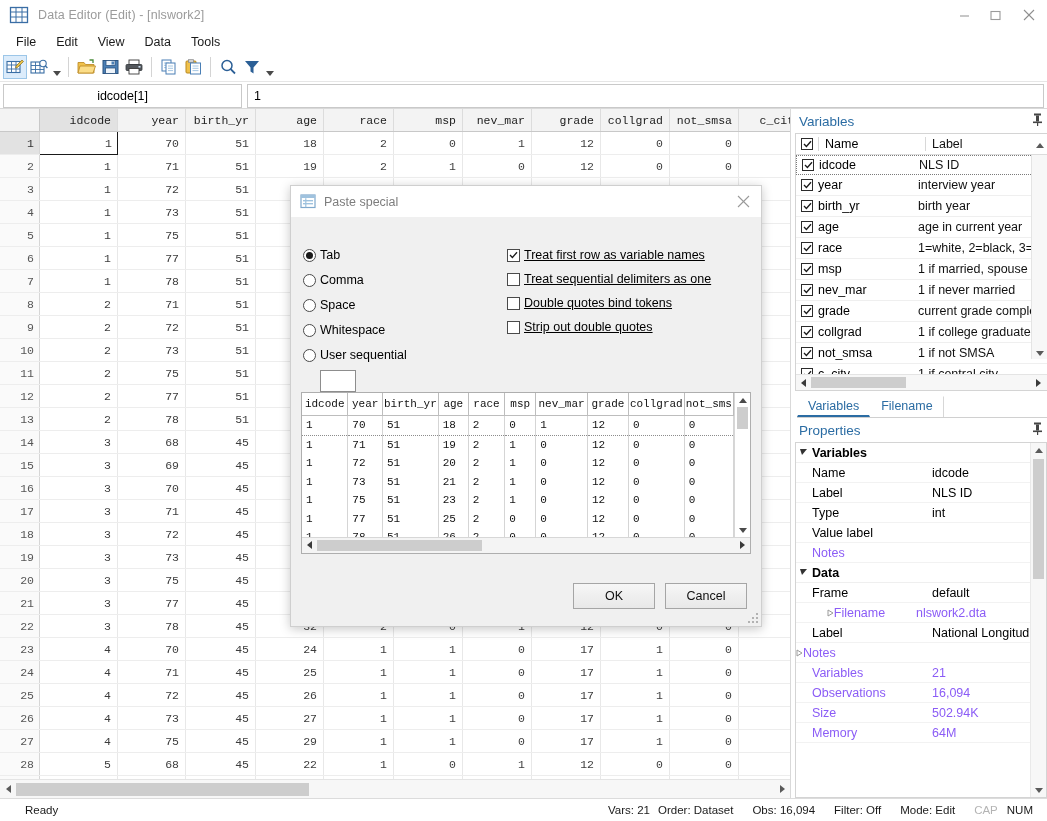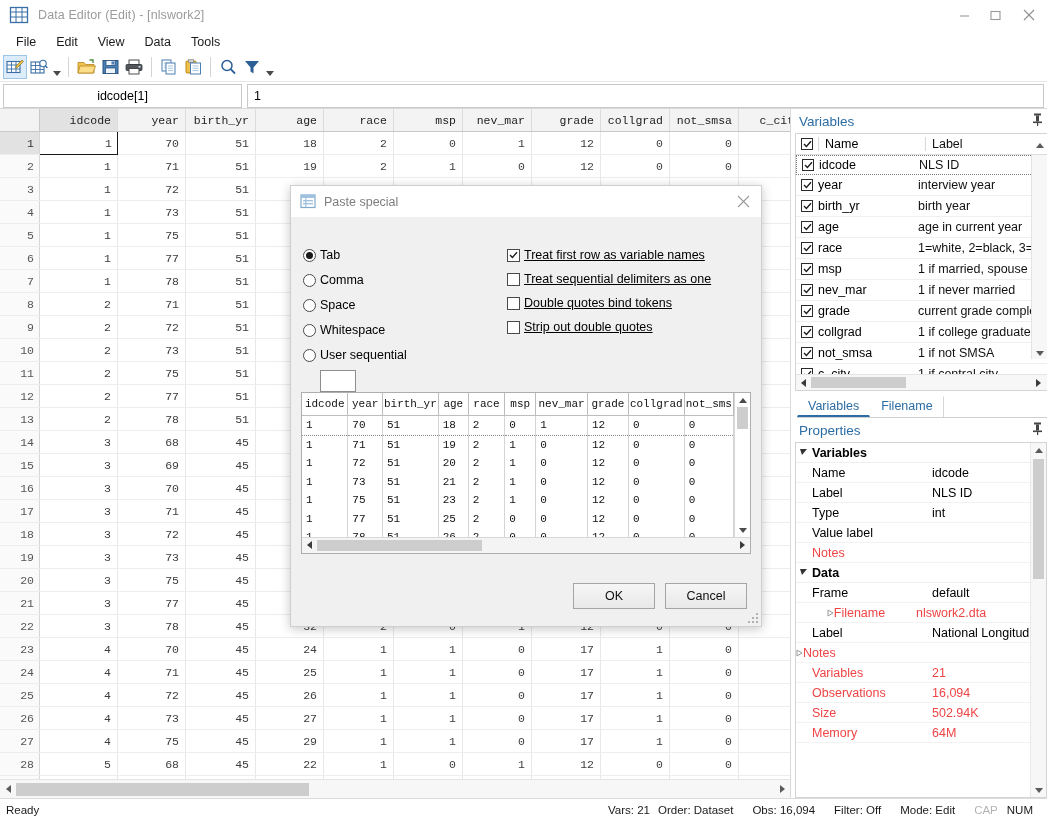--- a/index.html
+++ b/index.html
@@ -212,35 +212,35 @@
     font-weight: bold; font-size: 12.5px; background: #fff;
     border-bottom: 1px solid #efefef;
   }
   .pr-tri { width: 16px; text-align: center; font-size: 8px; color: #333; }
   .pr-row {
     display: flex; align-items: center; height: 19px;
     font-size: 12.5px; border-bottom: 1px solid #f2f2f2; background:#fff;
   }
   .pr-key { width: 120px; padding-left: 16px; overflow:hidden; white-space:nowrap;}
   .pr-val { flex: 1; overflow: hidden; white-space: nowrap; padding-right: 14px;}
-  .pr-row.dim .pr-key, .pr-row.dim .pr-val { color: #ef4444; }
+  .pr-row.dim .pr-key, .pr-row.dim .pr-val { color: #8b5cf6; }
   .pr-exp { width: 16px; text-align:center; color:#9a9a9a; font-size: 8px; }
   .pr-vscroll {
     position: absolute; right: 0; top: 0; bottom: 0; width: 15px;
     background: #f7f7f7; border-left: 1px solid #e9e9e9;
     display:flex; flex-direction:column; align-items:center;
   }
   .pr-thumb { width: 11px; height: 120px; background: #cdcdcd; margin-top: 16px;}
   
   .statusbar {
     position: absolute; left: 0; right: 0; bottom: 0; height: 22px;
     background: #fff; border-top: 1px solid #dcdcdc;
     display: flex; align-items: center; font-size: 11.5px; color: #1a1a1a;
   }
-  .sb-ready { margin-left: 6px; }
+  .sb-ready { margin-left: 25px; }
   .sb-right { margin-left: auto; display: flex; align-items: center; }
   .sb-item { margin-right: 19px; white-space: nowrap; }
   .sb-item.dim { color: #b4b4b4; }
   .sb-item.last { margin-right: 14px; }
   
   .dlg {
     position: absolute; left: 290px; top: 185px; width: 470px; height: 440px;
     background: #f0f0f0; border: 1px solid #cfcfcf;
     box-shadow: 0 2px 10px rgba(0,0,0,.22);
     display: flex; flex-direction: column;

